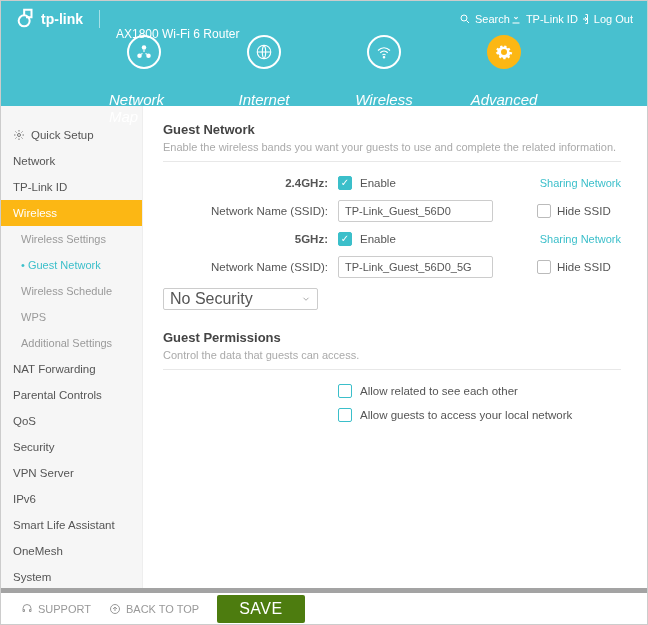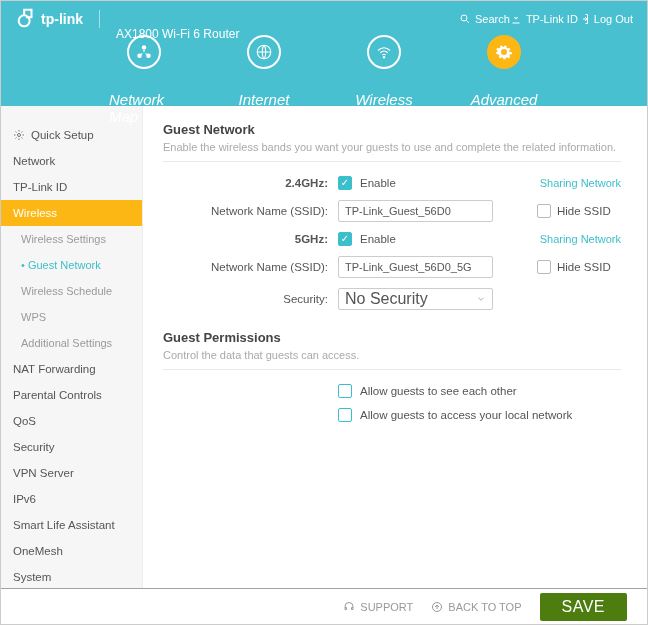--- a/index.html
+++ b/index.html
@@ -179,25 +179,24 @@
   .row-extra { margin-left: 14px; display:flex; align-items:center; gap:6px;}
   .hide-ssid { display:flex; align-items:center; gap:6px; margin-left:14px;padding-left:30px;}
   .hide-ssid .checkbox { border-color:#bbb;}
   .perm-row { display:flex; align-items:center; gap:8px; margin-bottom:10px; margin-left:175px; font-size:11.5px;}
   .perm-row .checkbox{ border-color:#3bbfca;}
   .section2 { margin-top:20px;}
 
   
   .footer {
     height:36px;
-    border-top:1px solid #a3a3a3;
+    border-top:5px solid #a3a3a3;
     background:#fff;
     display:flex;
     align-items:center;
-    justify-content:flex-end;
     padding:0 20px;
     gap:18px;
     font-size:11px;
     color:#999;
   }
   .footer-link { display:flex; align-items:center; gap:5px; cursor:pointer;}
   .footer-link svg{width:12px;height:12px;}
   .save-btn {
     background:#4d7c0f;
     color:#fff;
@@ -355,36 +354,35 @@
     <div class="form-row">
       <div class="form-label">Network Name (SSID):</div>
       <input class="text-input" value="TP-Link_Guest_56D0_5G" style="">
       <div class="hide-ssid">
         <span class="checkbox"></span>
         <span>Hide SSID</span>
       </div>
     </div>
 
     <div class="form-row">
-      <div class="form-label">Security:</div>
       <div class="select">
         <span>No Security</span>
         <svg viewBox="0 0 24 24" fill="none" stroke="currentColor" stroke-width="2">
             <path d="M6 9l6 6 6-6"></path>
           </svg>
       </div>
     </div>
 
     <div class="section2">
       <div class="section-title">Guest Permissions</div>
       <div class="section-desc">Control the data that guests can access.</div>
 
       <div class="perm-row">
         <span class="checkbox"></span>
-        <span>Allow guests to see each other</span>
+        <span>Allow related to see each other</span>
       </div>
       <div class="perm-row">
         <span class="checkbox"></span>
         <span>Allow guests to access your local network</span>
       </div>
     </div>
   </div>
 </div>
 
 <div class="footer">

